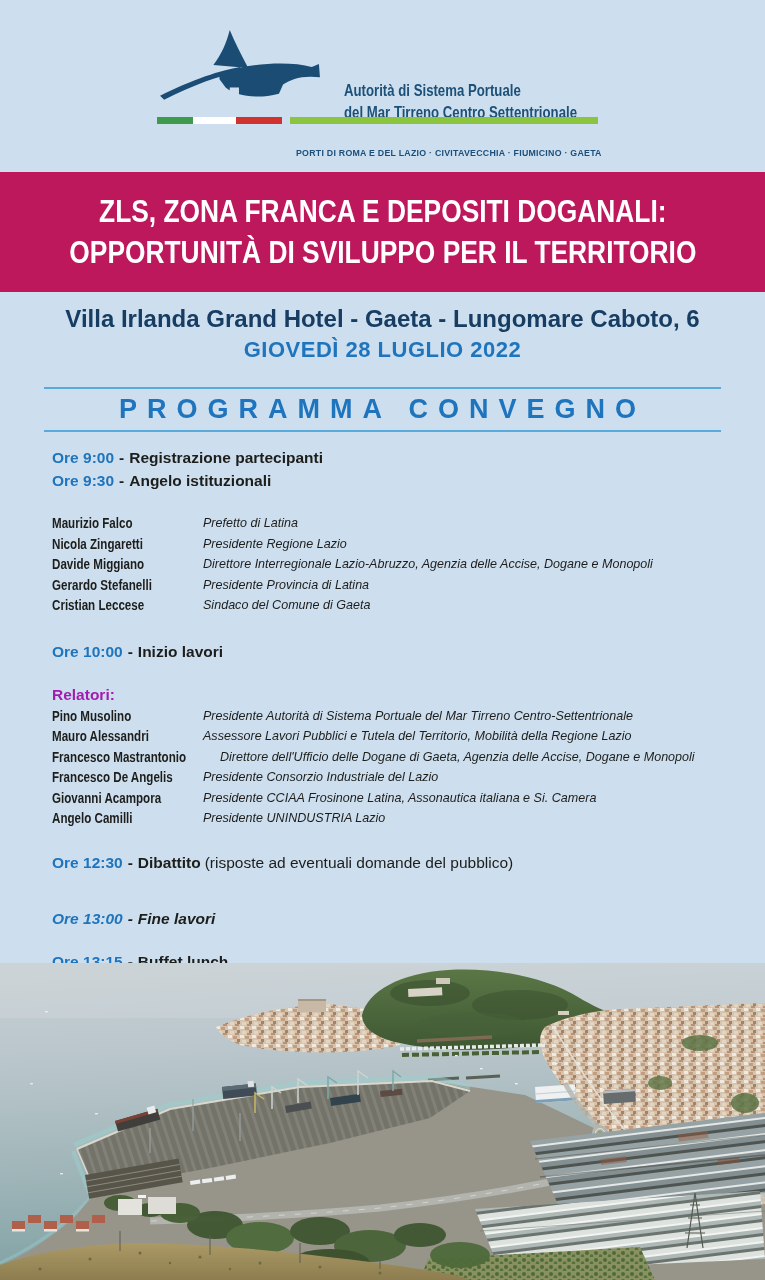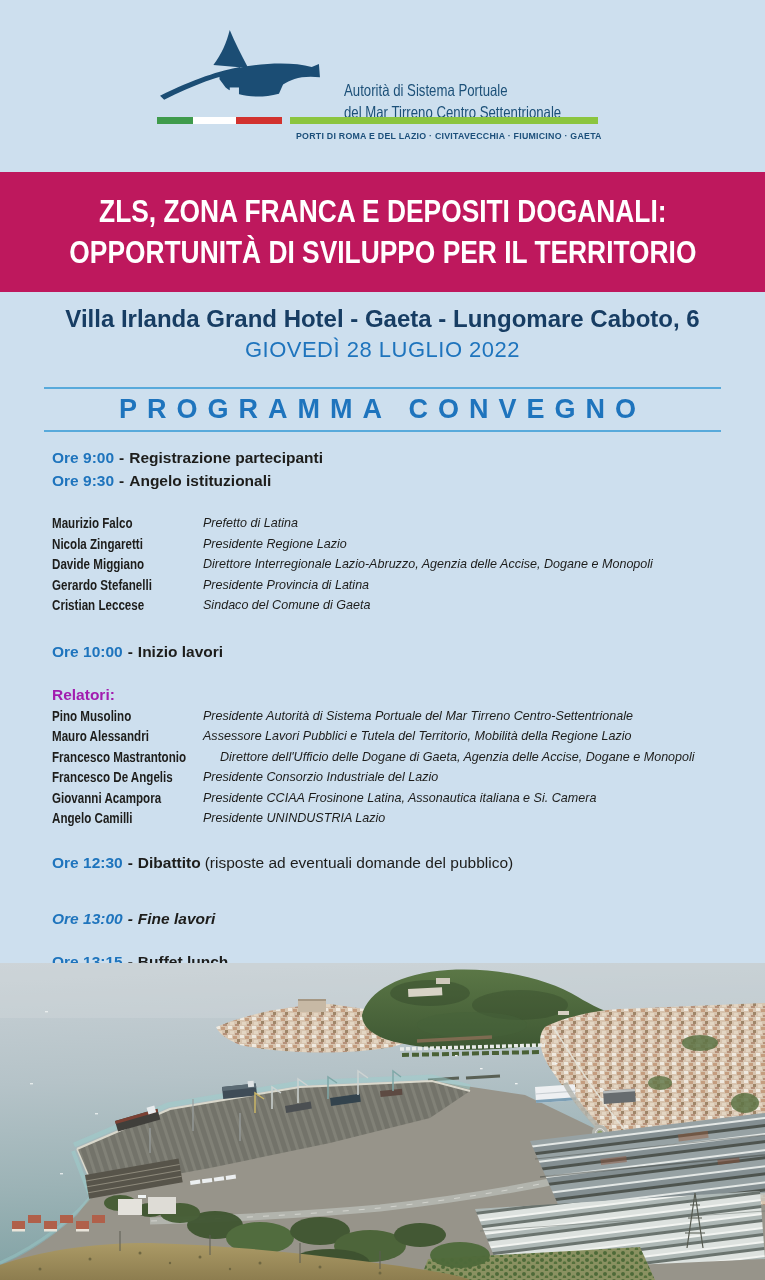--- a/index.html
+++ b/index.html
@@ -2,44 +2,44 @@
 <html><head>
 <meta charset="utf-8">
 <style>
   html,body{margin:0;padding:0;}
   body{width:765px;font-family:"Liberation Sans", sans-serif;-webkit-font-smoothing:antialiased;}
   .page{position:relative;width:765px;height:1280px;background:#cddfee;overflow:hidden;}
 
   
   .header{position:relative;height:172px;background:#cddfee;}
   .logo-ship{position:absolute;left:158px;top:28px;width:164px;height:80px;}
-  .org-name{position:absolute;left:344px;top:80px;color:#1c5078;font-weight:normal;
+  .org-name{position:absolute;left:344px;top:80px;color:#1c5078;font-weight:bold;
             font-size:16.5px;line-height:1.33;white-space:nowrap;}
   .org-name .inner{display:inline-block;transform:scaleX(.8);transform-origin:0 0;}
   .bars{position:absolute;left:157px;top:117px;width:441px;height:7px;display:flex;}
   .seg-g{width:36px;background:#3f9b4c;}
   .seg-w{width:43px;background:#ffffff;}
   .seg-r{width:46px;background:#d2322e;}
   .seg-gap{width:8px;}
   .seg-long{flex:1;background:#8bc53f;}
-  .ports-line{position:absolute;left:296px;top:131px;width:302px;text-align:center;
+  .ports-line{position:absolute;left:296px;top:148px;width:302px;text-align:center;
               color:#1b4f7a;font-weight:bold;font-size:8.8px;letter-spacing:.25px;white-space:nowrap;}
 
   
   .banner{height:120px;background:#be185d;display:flex;flex-direction:column;
           align-items:center;justify-content:center;gap:5px;}
   .banner .line{color:#ffffff;font-weight:800;font-size:31px;white-space:nowrap;
                 display:inline-block;transform:scaleX(.85);transform-origin:50% 50%;}
 
   
   .venue-block{text-align:center;margin-top:13px;}
   .venue-line{font-size:24px;color:#173d63;white-space:nowrap;}
   .venue-name{font-weight:800;}
   .venue-rest{font-weight:600;}
-  .date-line{margin-top:4px;font-size:22px;font-weight:400;color:#1e74bd;
+  .date-line{margin-top:4px;font-size:22px;font-weight:700;color:#1e74bd;
              letter-spacing:.5px;}
 
   
   .rule{width:677px;margin:0 auto;border-top:2px solid #58aadb;}
   .rule1{margin-top:24px;}
   .prog-head{text-align:center;font-size:27px;font-weight:800;color:#1e74bd;
              letter-spacing:10px;margin:5px auto 5px;white-space:nowrap;}
 
   
   .sched{margin:14px 42px 0 52px;color:#1d1d1b;font-size:15.5px;}

